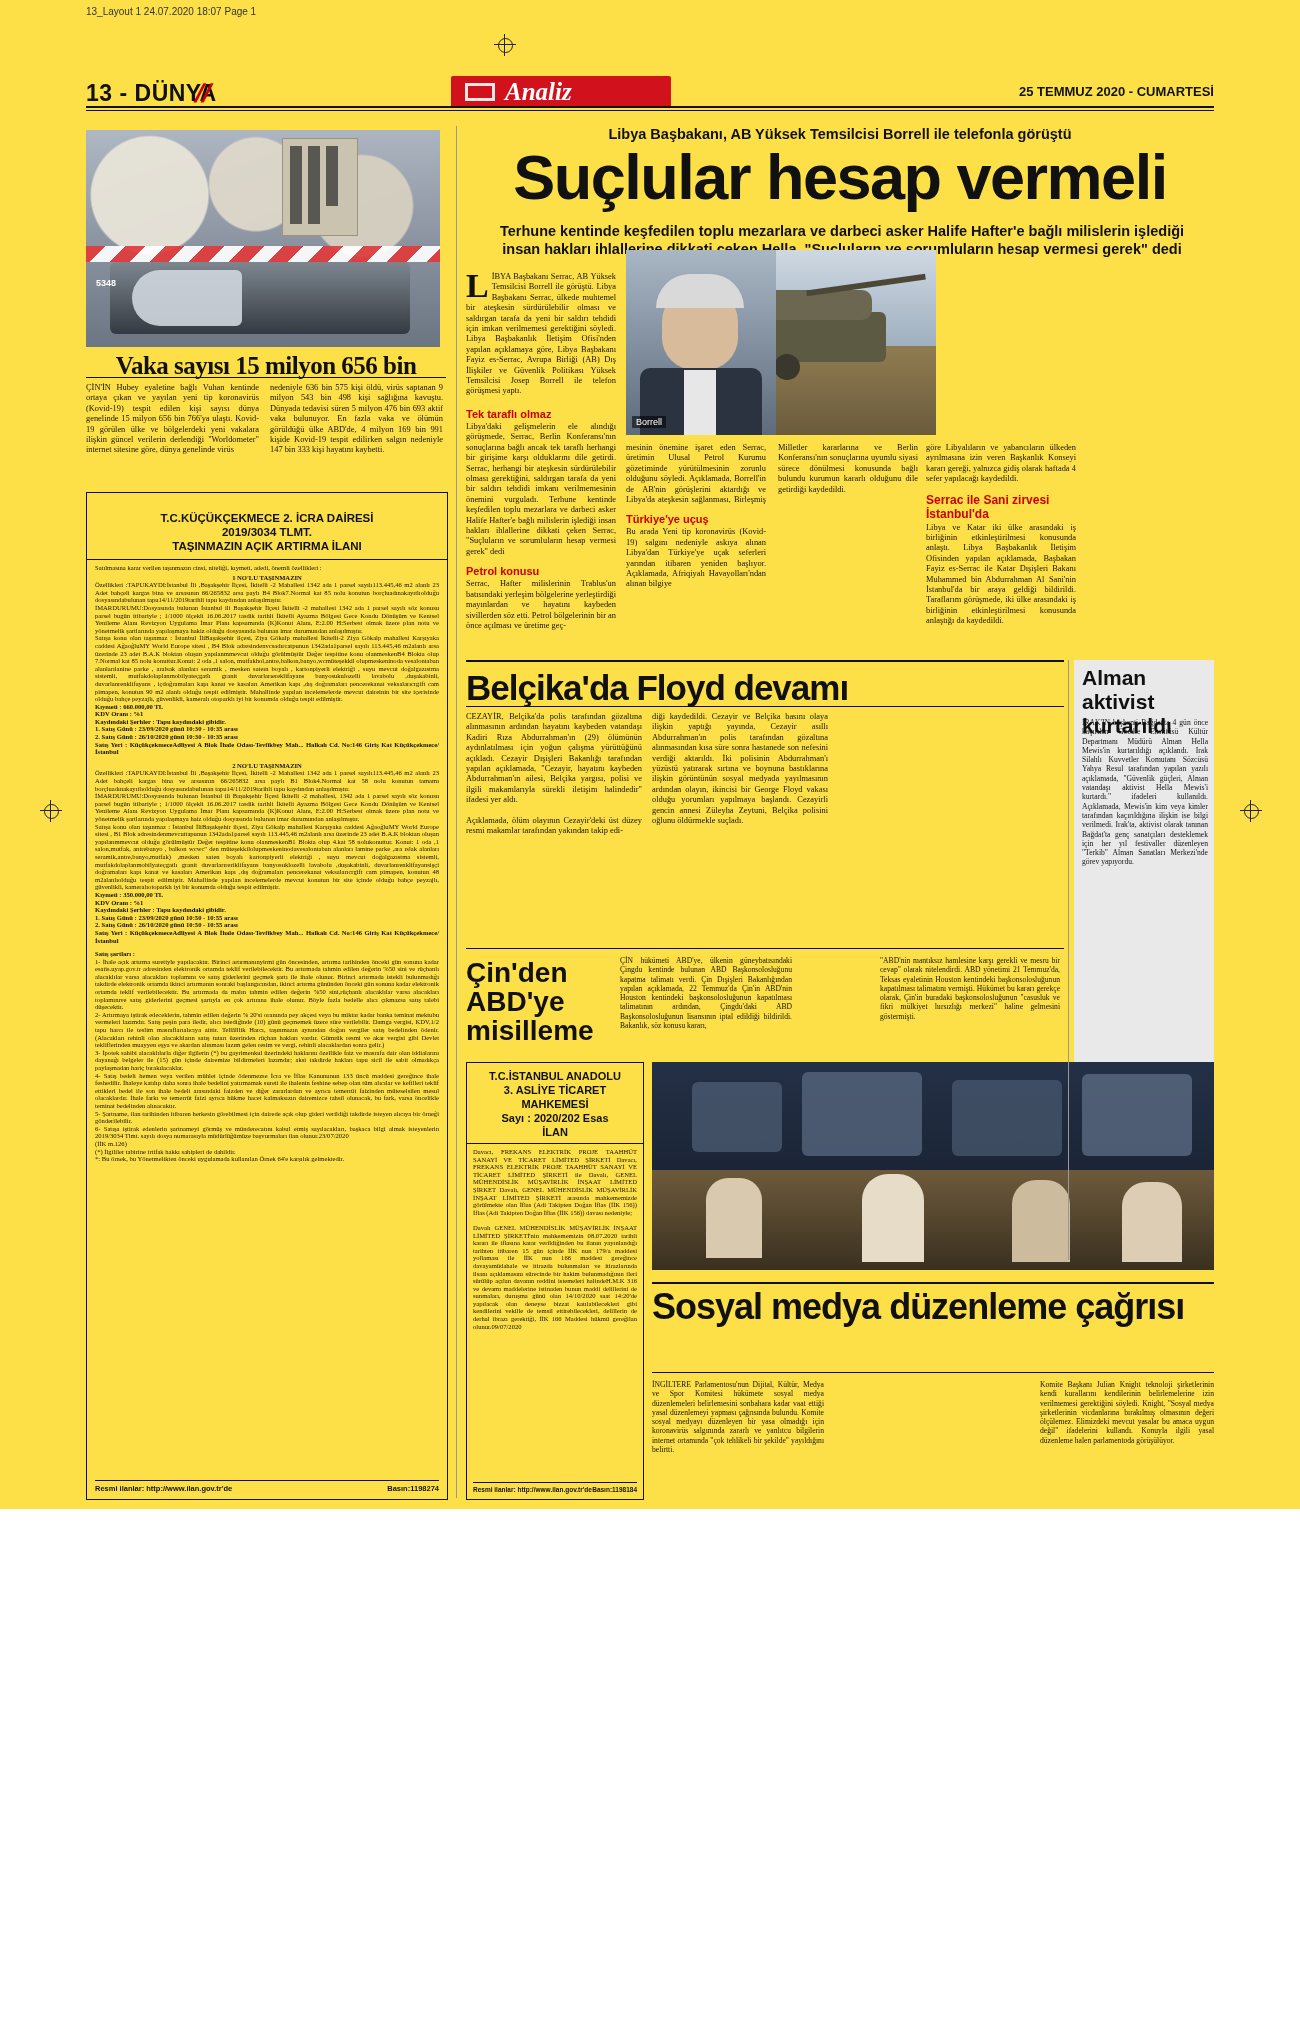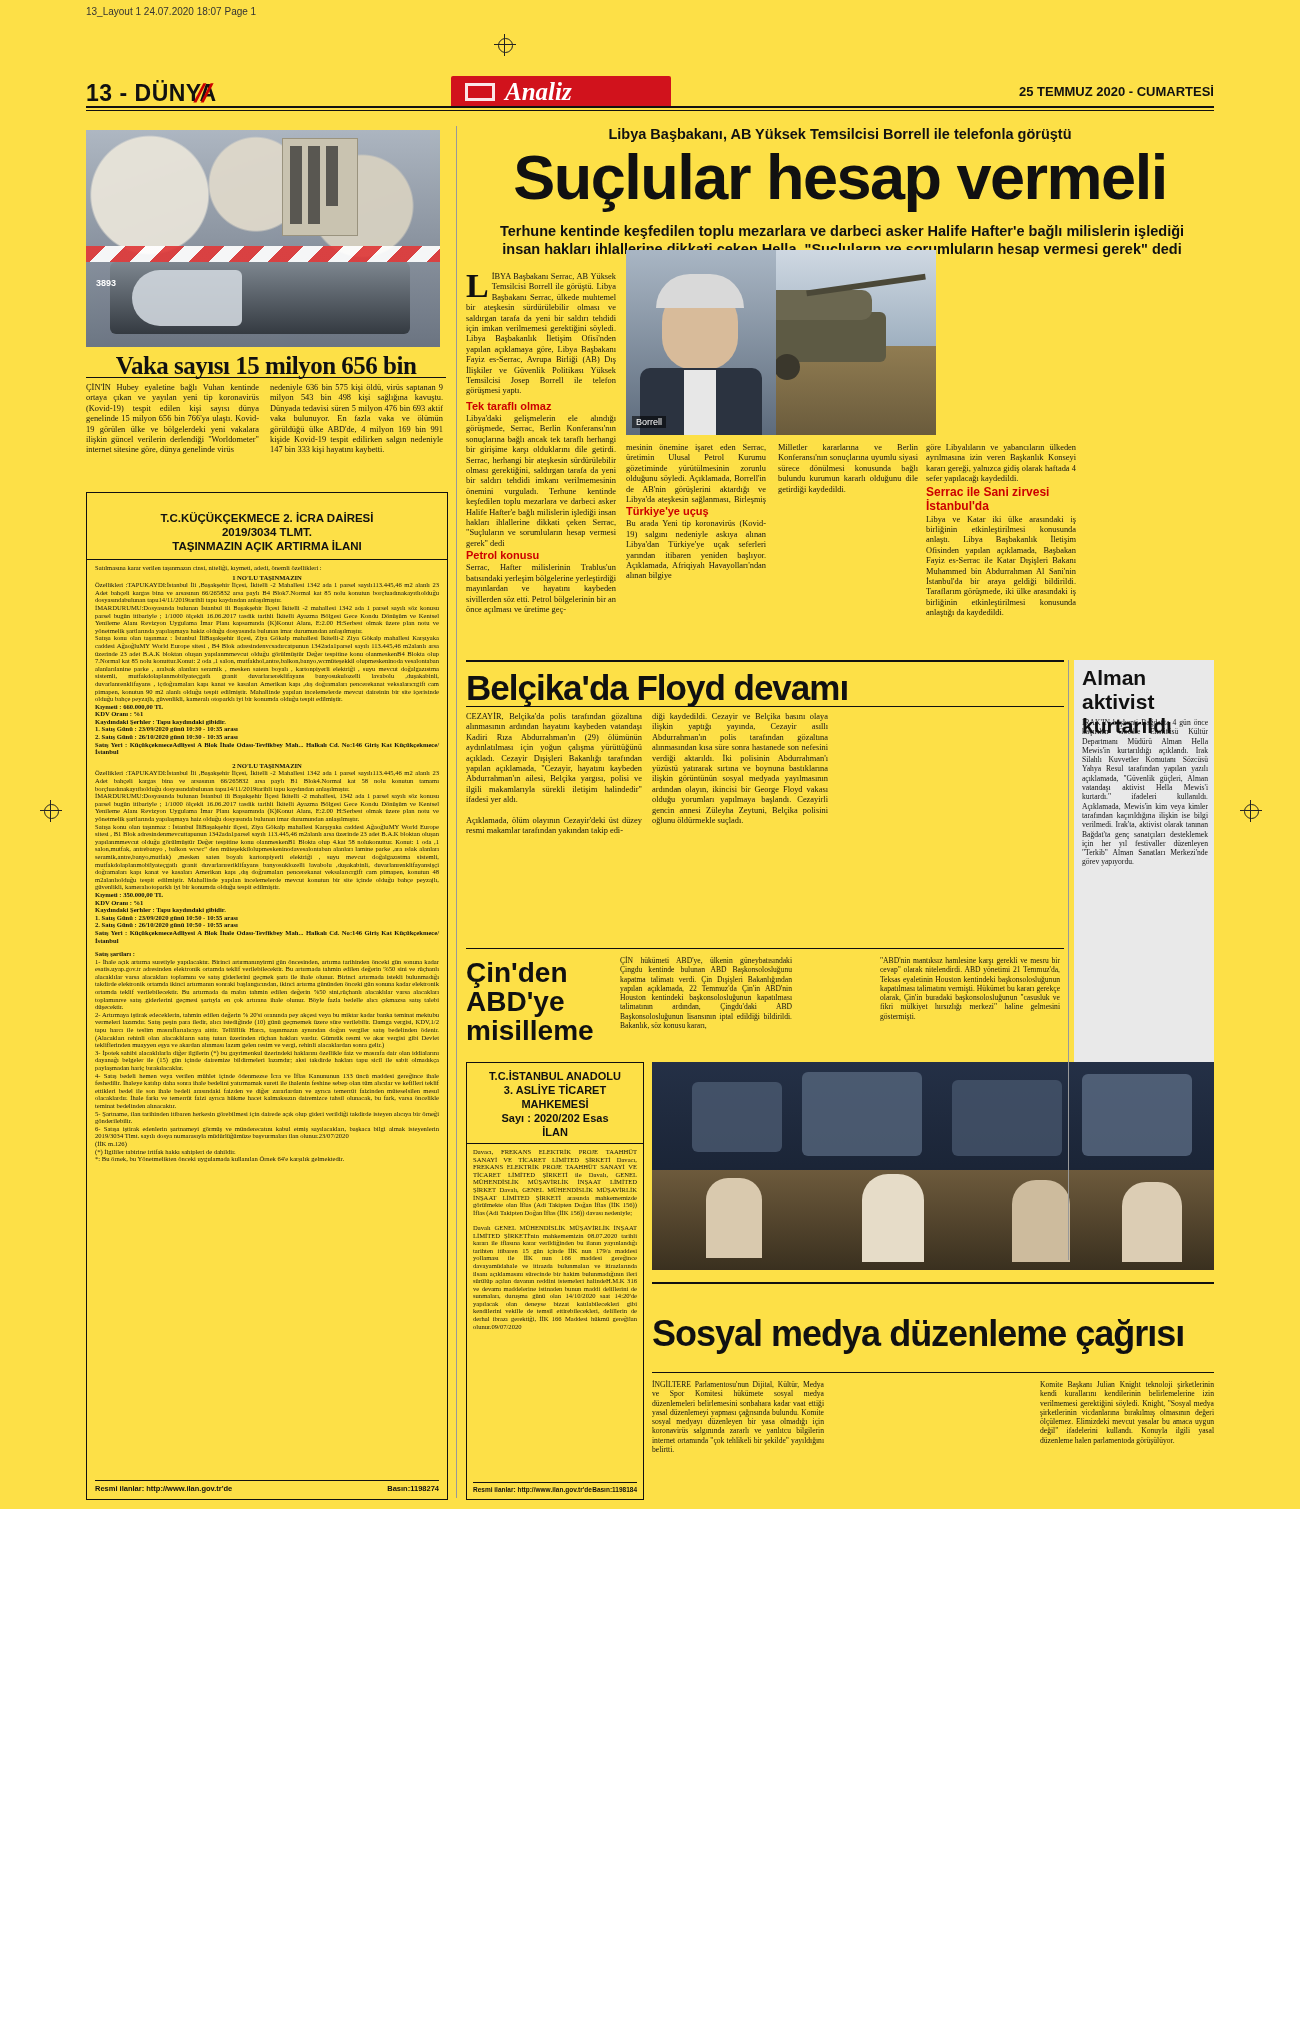--- a/index.html
+++ b/index.html
@@ -30,33 +30,33 @@
 
   
   .photo{position:absolute;overflow:hidden;}
   .cap{position:absolute;font-family:"Liberation Sans",sans-serif;color:#fff;font-size:9px;}
 
   .lead-head{position:absolute;font-family:Liberation Serif, serif;font-weight:bold;text-align:center;}
 
   .kicker{font-family:"Liberation Sans",sans-serif;font-weight:bold;font-size:14.5px;}
   .bigtitle{font-family:"Liberation Sans",sans-serif;font-weight:bold;font-size:63px;letter-spacing:-1.5px;line-height:62px;}
   .subtitle{font-family:"Liberation Sans",sans-serif;font-weight:bold;font-size:14.5px;line-height:18px;text-align:center;}
-  .sechead{font-family:"Liberation Sans",sans-serif;font-weight:bold;font-size:11px;color:#c00;margin:0 0 2px;}
+  .sechead{font-family:"Liberation Sans",sans-serif;font-weight:bold;font-size:11px;color:#c00;margin:8px 0 2px;}
   .dropcap:first-letter{float:left;font-size:34px;line-height:27px;font-weight:bold;padding-right:3px;font-family:"Liberation Serif",serif;}
 
   .boxrule{position:absolute;background:#111;}
   .ilan-box{position:absolute;border:1px solid #111;}
   .ilan-head{font-family:"Liberation Sans",sans-serif;font-weight:bold;font-size:11.5px;text-align:center;line-height:14px;}
   .ilan-body{font-family:"Liberation Serif",serif;font-size:6.6px;line-height:7.6px;text-align:justify;}
   .ilan-foot{font-family:"Liberation Sans",sans-serif;font-size:7.5px;font-weight:bold;display:flex;justify-content:space-between;}
 
   .belcika-title{font-family:"Liberation Sans",sans-serif;font-weight:bold;font-size:35px;letter-spacing:-1px;}
   .cin-title{font-family:"Liberation Sans",sans-serif;font-weight:bold;font-size:28px;line-height:29px;}
   .alman-title{font-family:"Liberation Sans",sans-serif;font-weight:bold;font-size:21px;line-height:24px;}
-  .sosyal-title{font-family:"Liberation Sans",sans-serif;font-weight:bold;font-size:36px;line-height:38px;letter-spacing:-1px;margin-top:27px;}
+  .sosyal-title{font-family:"Liberation Sans",sans-serif;font-weight:bold;font-size:36px;line-height:38px;letter-spacing:-1px;}
 
   .gray-band{position:absolute;background:#e9e9e9;}
 </style>
 </head>
 <body>
 
 <div class="page">
 
   <div class="printhdr">13_Layout 1  24.07.2020  18:07  Page 1</div>
 
@@ -88,21 +88,21 @@
         radial-gradient(circle at 48% 25%, #dfd9cb 0 46px, transparent 48px),
         radial-gradient(circle at 78% 35%, #d8d2c2 0 50px, transparent 52px),
         linear-gradient(180deg,#aeb7c2 0%,#6d7683 100%);opacity:.95;"></div>
     <div style="position:absolute;left:196px;top:8px;width:74px;height:96px;background:#c9c3b0;border:1px solid #9a937e;"></div>
     <div style="position:absolute;left:204px;top:16px;width:12px;height:78px;background:#2a2a2a;opacity:.7;"></div>
     <div style="position:absolute;left:222px;top:16px;width:12px;height:78px;background:#2a2a2a;opacity:.7;"></div>
     <div style="position:absolute;left:240px;top:16px;width:12px;height:60px;background:#2a2a2a;opacity:.7;"></div>
     <div style="position:absolute;left:0;top:116px;width:354px;height:16px;background:repeating-linear-gradient(135deg,#e03a3a 0 14px,#ffffff 14px 28px);opacity:.92;"></div>
     <div style="position:absolute;left:24px;top:132px;width:300px;height:72px;background:linear-gradient(180deg,#7d868f,#343a41);border-radius:6px;"></div>
     <div style="position:absolute;left:46px;top:140px;width:110px;height:56px;background:#cfd6dd;border-radius:28px 6px 6px 28px;opacity:.9;"></div>
-    <div class="cap" style="left:10px;top:148px;font-weight:bold;">3893</div>
+    <div class="cap" style="left:10px;top:148px;font-weight:bold;">5348</div>
   </div>
 
   <div class="lead-head" style="left:86px;top:352px;width:360px;font-size:25px;letter-spacing:-.5px;">Vaka sayısı 15 milyon 656 bin</div>
   <div class="boxrule" style="left:86px;top:377px;width:360px;height:1px;"></div>
   <div class="body-text" style="position:absolute;left:86px;top:383px;width:173px;">ÇİN'İN Hubey eyaletine bağlı Vuhan kentinde ortaya çıkan ve yayılan yeni tip koronavirüs (Kovid-19) tespit edilen kişi sayısı dünya genelinde 15 milyon 656 bin 766'ya ulaştı. Kovid-19 görülen ülke ve bölgelerdeki yeni vakalara ilişkin güncel verilerin derlendiği "Worldometer" internet sitesine göre, dünya genelinde virüs</div>
   <div class="body-text" style="position:absolute;left:270px;top:383px;width:173px;">nedeniyle 636 bin 575 kişi öldü, virüs saptanan 9 milyon 543 bin 498 kişi sağlığına kavuştu. Dünyada tedavisi süren 5 milyon 476 bin 693 aktif vaka bulunuyor. En fazla vaka ve ölümün görüldüğü ülke ABD'de, 4 milyon 169 bin 991 kişide Kovid-19 tespit edilirken salgın nedeniyle 147 bin 333 kişi hayatını kaybetti.</div>
 
   <div class="kicker" style="position:absolute;left:466px;top:126px;width:748px;text-align:center;">Libya Başbakanı, AB Yüksek Temsilcisi Borrell ile telefonla görüştü</div>
   <div class="bigtitle" style="position:absolute;left:466px;top:146px;width:748px;text-align:center;">Suçlular hesap vermeli</div>
   <div class="subtitle" style="position:absolute;left:492px;top:222px;width:700px;">Terhune kentinde keşfedilen toplu mezarlara ve darbeci asker Halife Hafter'e bağlı milislerin işlediği insan hakları ihlallerine dikkati çeken Hella, "Suçluların ve sorumluların hesap vermesi gerek" dedi</div>

